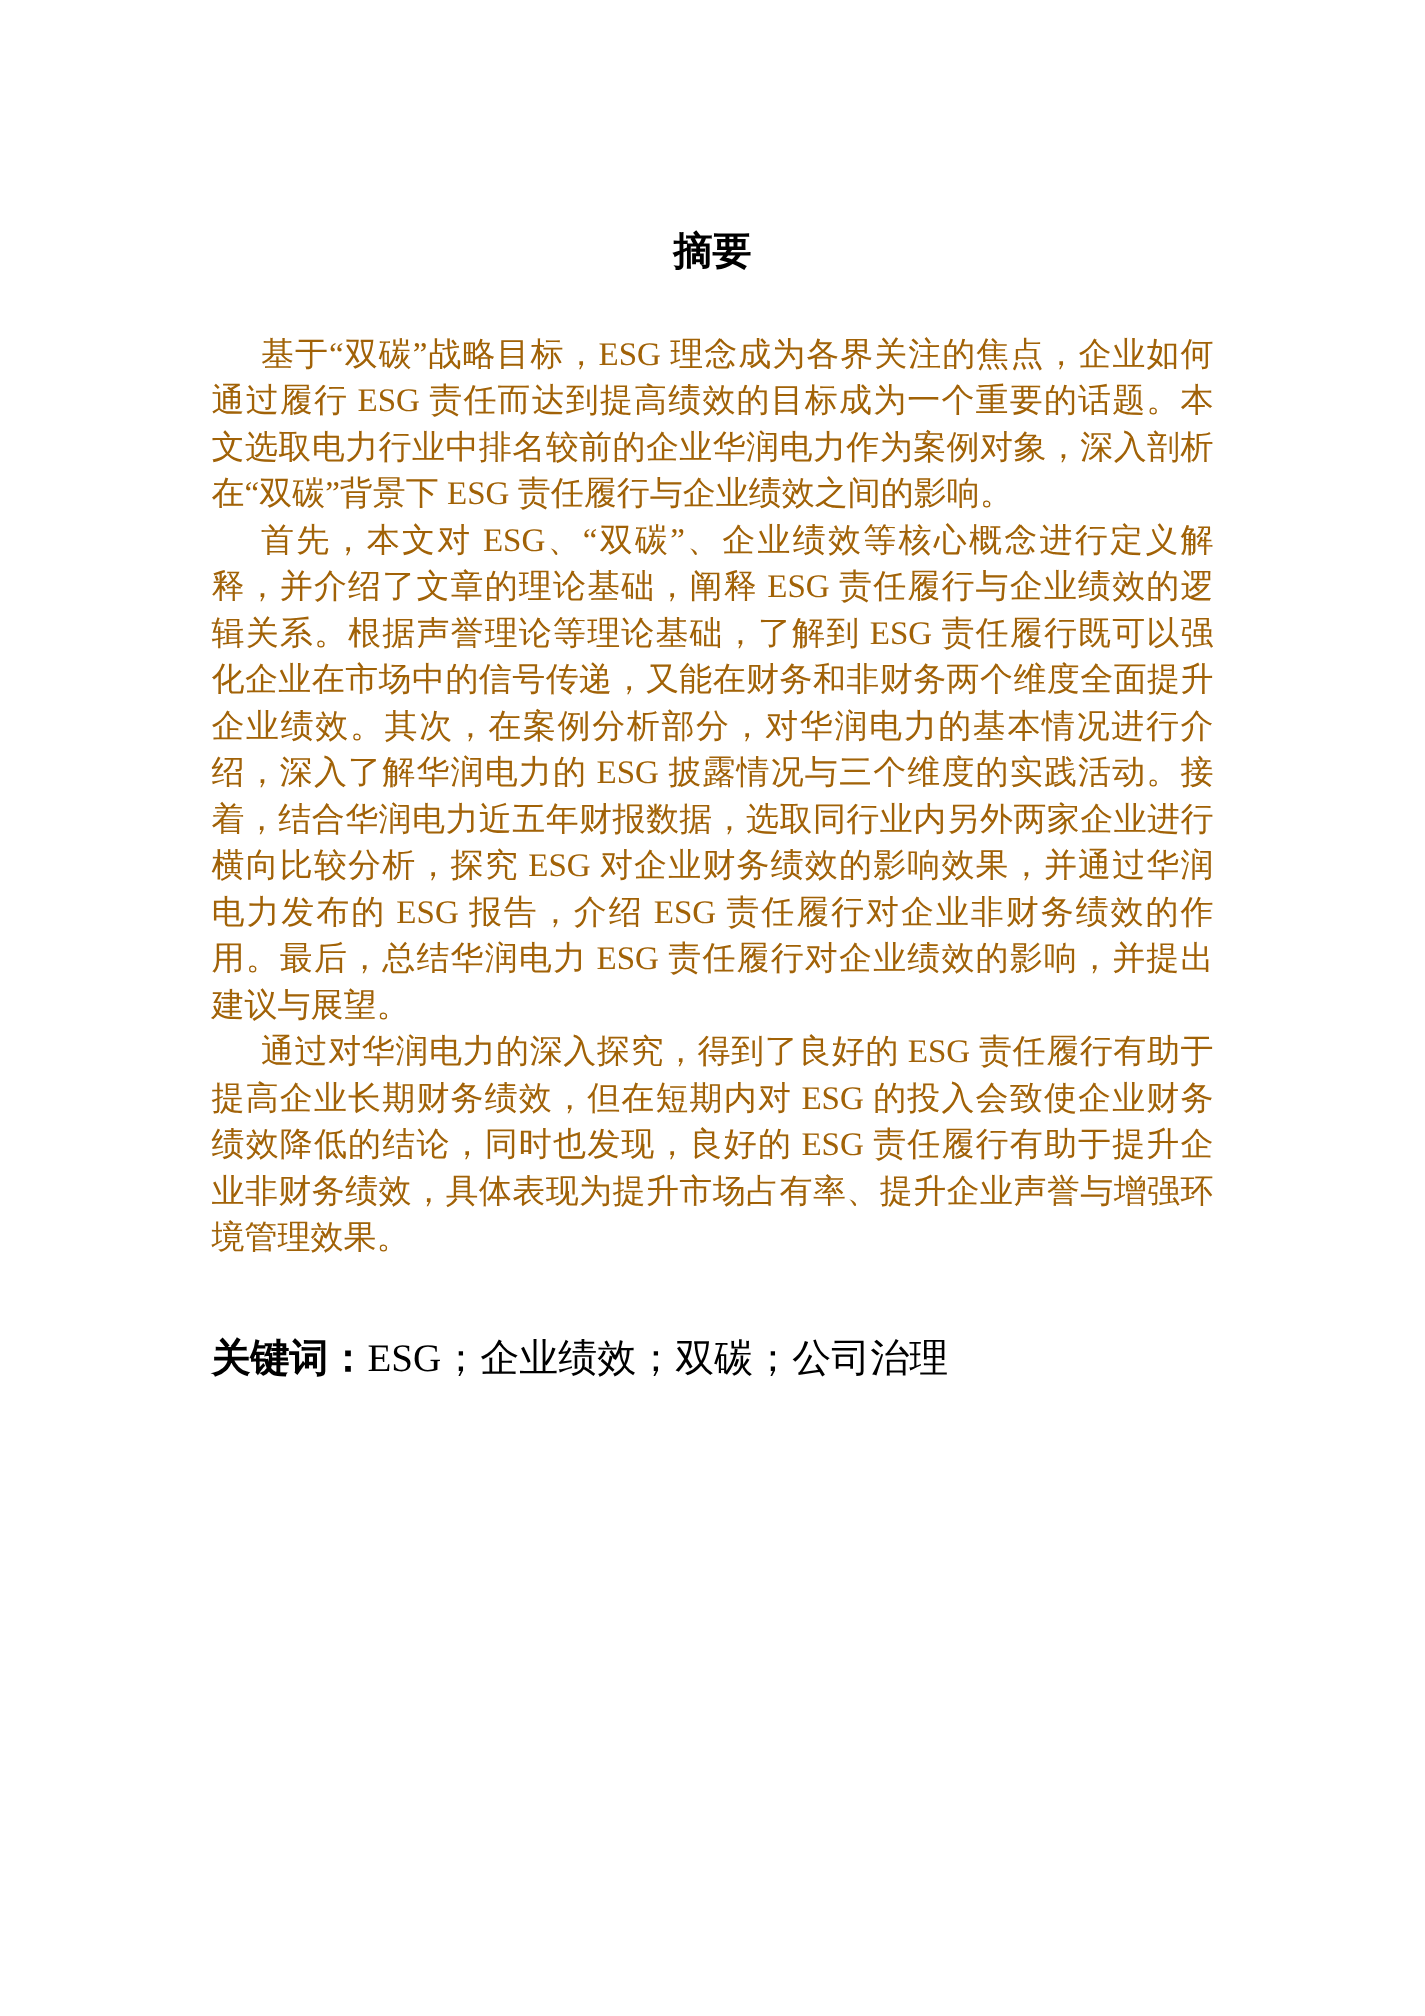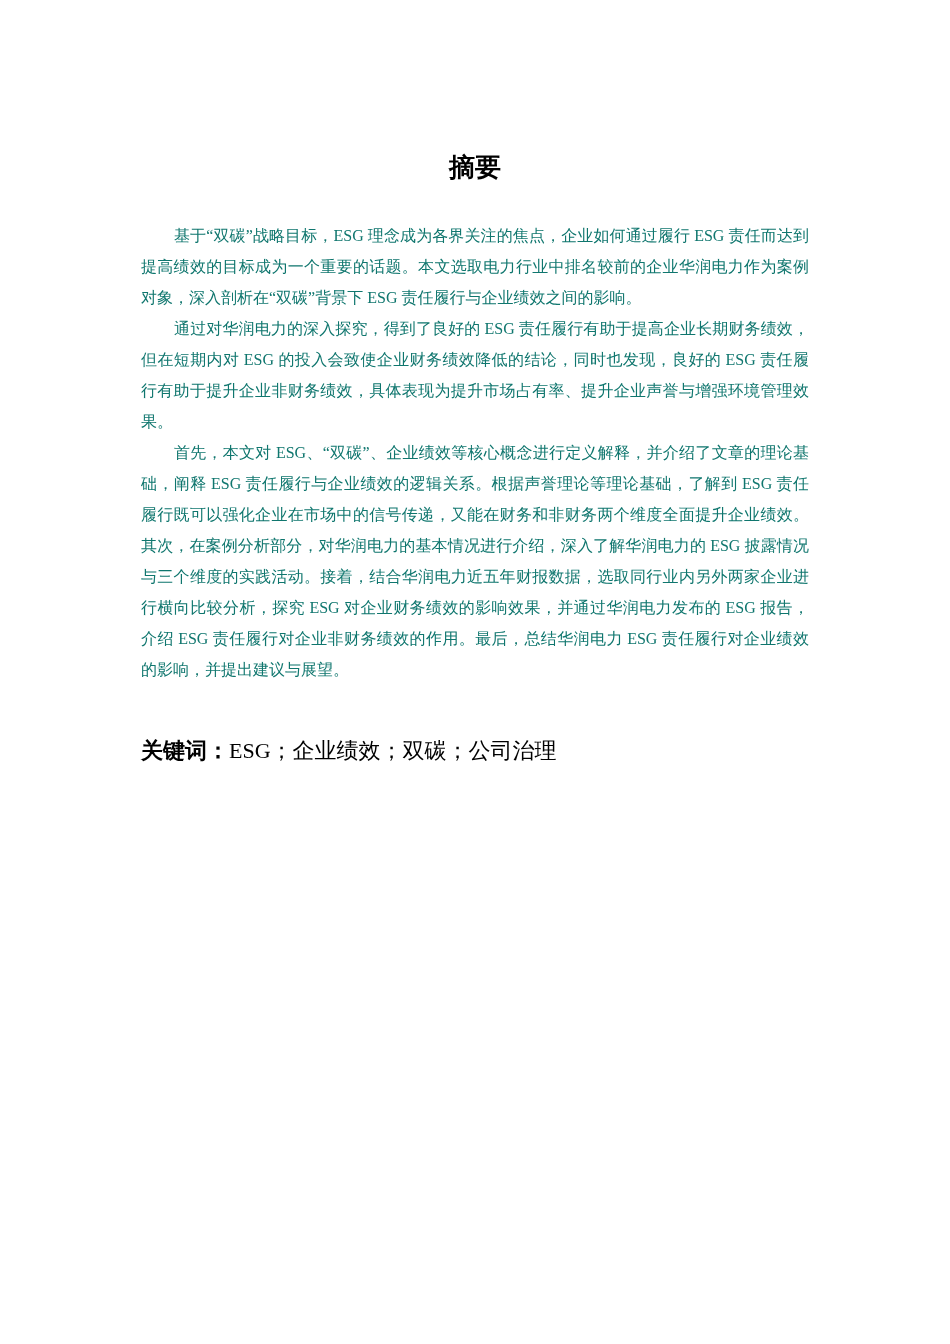--- a/index.html
+++ b/index.html
@@ -23,54 +23,54 @@
     font-family: "Liberation Sans", "DejaVu Sans", sans-serif;
     font-size: 26px;
     line-height: 32px;
     font-weight: bold;
     color: #000000;
   }
   .doc-body {
     width: 668px;
     margin: 37px auto 0 auto;
     font-family: "Liberation Serif", "DejaVu Serif", serif;
-    font-size: 16px;
+    font-size: 22px;
     line-height: 31px;
     text-align: justify;
-    color: #0f766e;
+    color: #a16207;
   }
   .doc-body p {
     margin: 0;
     padding: 0;
     text-indent: 33px;
   }
   .keywords-line {
     width: 668px;
     margin: 50px auto 0 auto;
     font-family: "Liberation Serif", "DejaVu Serif", serif;
-    font-size: 22px;
+    font-size: 26px;
     line-height: 31px;
     text-align: left;
     color: #000000;
   }
   .kw-label {
     font-family: "Liberation Sans", "DejaVu Sans", sans-serif;
     font-weight: bold;
   }
 </style>
 </head>
 <body>
 
 <div class="page">
 
   <h1 class="doc-title">摘要</h1>
 
   <div class="doc-body">
     <p>基于“双碳”战略目标，ESG 理念成为各界关注的焦点，企业如何通过履行 ESG 责任而达到提高绩效的目标成为一个重要的话题。本文选取电力行业中排名较前的企业华润电力作为案例对象，深入剖析在“双碳”背景下 ESG 责任履行与企业绩效之间的影响。</p>
+    <p>首先，本文对 ESG、“双碳”、企业绩效等核心概念进行定义解释，并介绍了文章的理论基础，阐释 ESG 责任履行与企业绩效的逻辑关系。根据声誉理论等理论基础，了解到 ESG 责任履行既可以强化企业在市场中的信号传递，又能在财务和非财务两个维度全面提升企业绩效。其次，在案例分析部分，对华润电力的基本情况进行介绍，深入了解华润电力的 ESG 披露情况与三个维度的实践活动。接着，结合华润电力近五年财报数据，选取同行业内另外两家企业进行横向比较分析，探究 ESG 对企业财务绩效的影响效果，并通过华润电力发布的 ESG 报告，介绍 ESG 责任履行对企业非财务绩效的作用。最后，总结华润电力 ESG 责任履行对企业绩效的影响，并提出建议与展望。</p>
     <p>通过对华润电力的深入探究，得到了良好的 ESG 责任履行有助于提高企业长期财务绩效，但在短期内对 ESG 的投入会致使企业财务绩效降低的结论，同时也发现，良好的 ESG 责任履行有助于提升企业非财务绩效，具体表现为提升市场占有率、提升企业声誉与增强环境管理效果。</p>
-    <p>首先，本文对 ESG、“双碳”、企业绩效等核心概念进行定义解释，并介绍了文章的理论基础，阐释 ESG 责任履行与企业绩效的逻辑关系。根据声誉理论等理论基础，了解到 ESG 责任履行既可以强化企业在市场中的信号传递，又能在财务和非财务两个维度全面提升企业绩效。其次，在案例分析部分，对华润电力的基本情况进行介绍，深入了解华润电力的 ESG 披露情况与三个维度的实践活动。接着，结合华润电力近五年财报数据，选取同行业内另外两家企业进行横向比较分析，探究 ESG 对企业财务绩效的影响效果，并通过华润电力发布的 ESG 报告，介绍 ESG 责任履行对企业非财务绩效的作用。最后，总结华润电力 ESG 责任履行对企业绩效的影响，并提出建议与展望。</p>
   </div>
 
   <div class="keywords-line">
     <span class="kw-label">关键词：</span><span>ESG；企业绩效；双碳；公司治理</span>
   </div>
 
 </div>
 
 </body></html>

